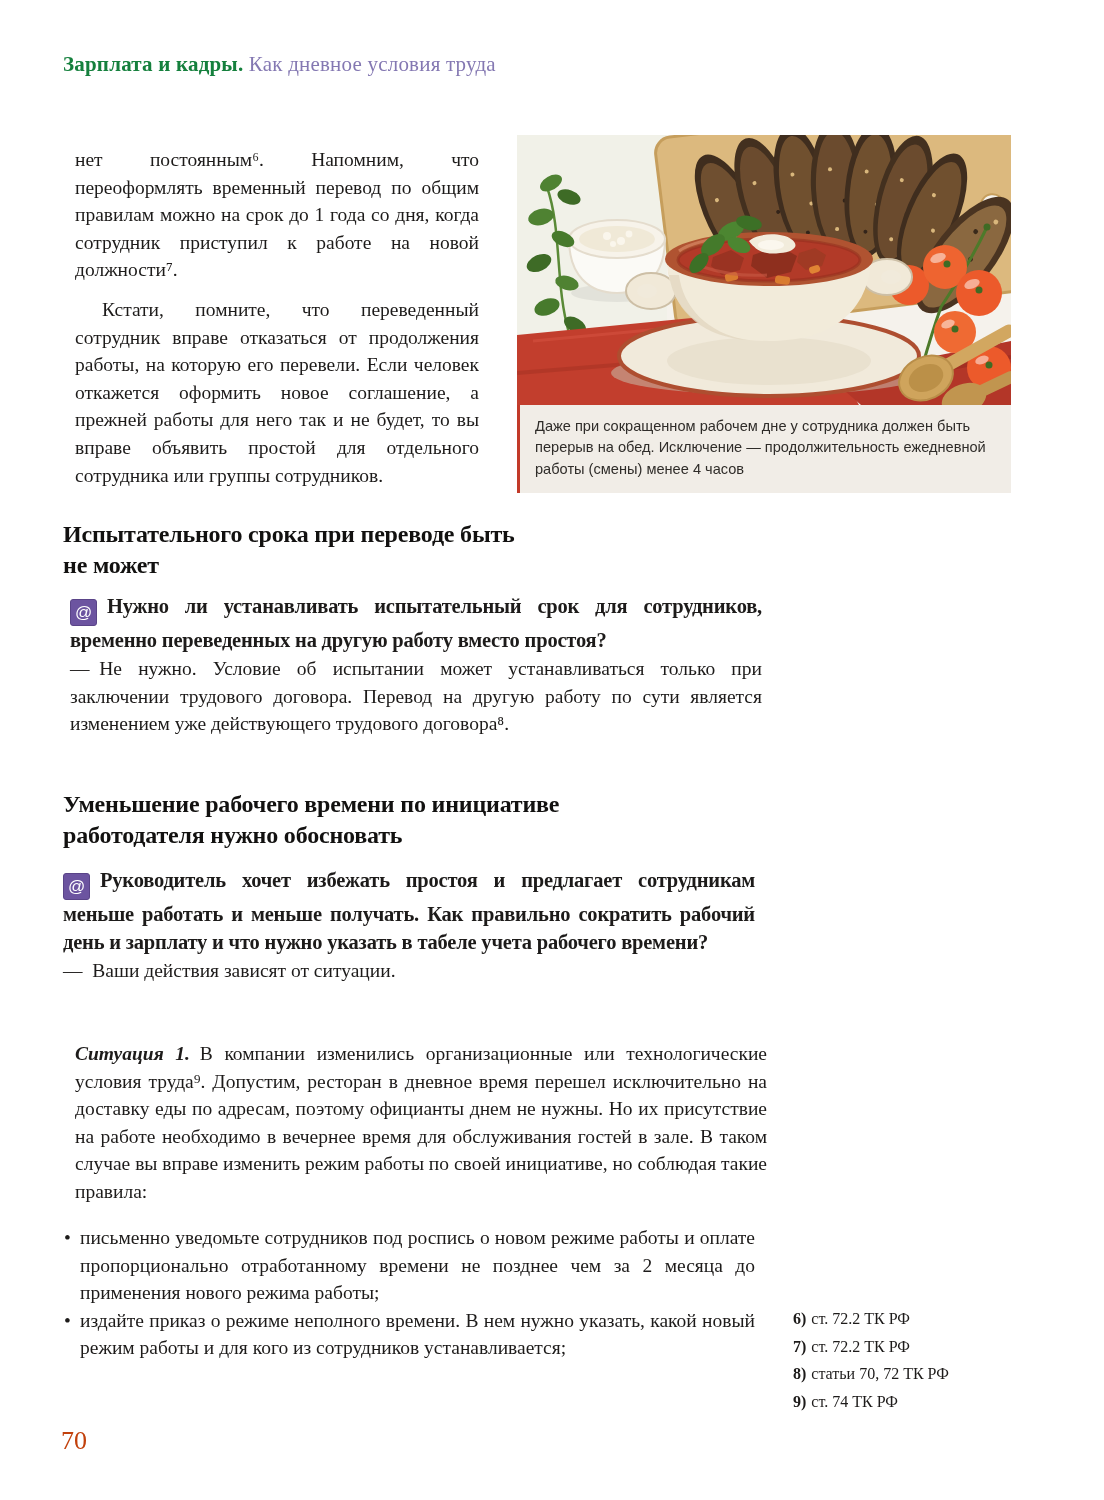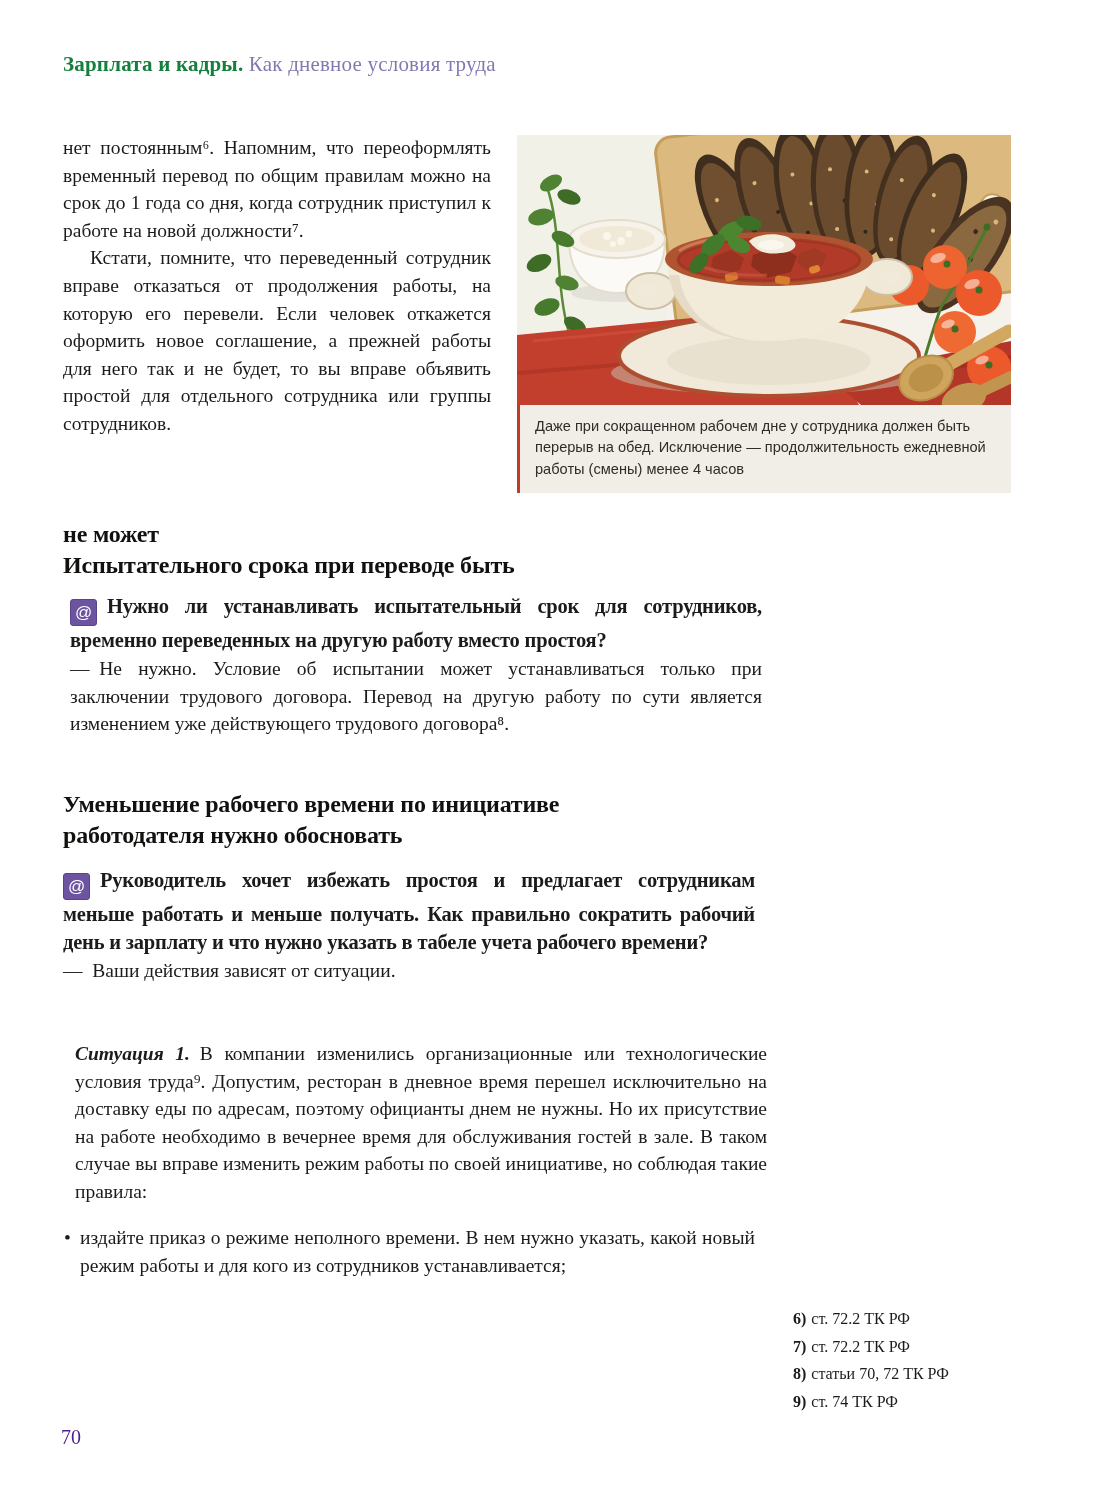--- a/index.html
+++ b/index.html
@@ -4,21 +4,21 @@
 <style>
   html,body{margin:0;padding:0;background:#ffffff;}
   .page{
     position:relative;width:1104px;height:1500px;background:#ffffff;overflow:hidden;
     font-family:"Liberation Serif","DejaVu Serif",serif;color:#1d1b1a;
   }
   .mag-header{position:absolute;left:63px;top:52px;font-size:21px;letter-spacing:.2px;}
   .mag-header .bold{font-weight:bold;color:#15803d;}
   .mag-header .light{color:#8478b2;}
   .top-text{position:absolute;left:63px;top:134px;width:428px;font-size:19.5px;line-height:27.6px;text-align:justify;}
-  .top-text p{margin:0;}
+  .top-text p{margin:12px;}
   .top-text p.indent{text-indent:27px;}
 
   .photo-col{position:absolute;left:517px;top:135px;width:490px;}
   .photo{display:block;width:494px;height:270px;}
   .caption{
     background:#f1ede7;border-left:3px solid #c23a29;box-sizing:border-box;
     padding:11px 16px 13px 15px;width:494px;
     font-family:"Liberation Sans","DejaVu Sans",sans-serif;
     font-size:14.6px;line-height:21.3px;color:#2f2c29;text-align:left;
   }
@@ -45,21 +45,21 @@
     font-size:19.5px;line-height:27.6px;text-align:justify;}
   .situation .lead{font-weight:bold;font-style:italic;}
 
   .bullets{position:absolute;left:63px;top:1224px;width:692px;margin:0;padding:0;list-style:none;}
   .bullets li{position:relative;padding-left:17px;font-size:19.5px;line-height:27.6px;text-align:justify;margin:0;}
   .bullets li::before{content:"\2022";position:absolute;left:1px;top:0;}
 
   .footnotes{position:absolute;left:793px;top:1289px;font-size:16px;line-height:27.5px;color:#1d1b1a;margin-top:16px;}
   .footnotes .fn-num{font-weight:bold;margin-right:5px;}
 
-  .page-number{position:absolute;left:61px;top:1426px;font-size:20px;color:#4c1d95;}
+  .page-number{position:absolute;left:61px;top:1426px;font-size:26px;color:#c2410c;}
 </style>
 </head>
 <body>
 
 <div class="page">
 
   <div class="mag-header">
     <span class="bold">Зарплата и кадры.</span>
     <span class="light">Как дневное условия труда</span>
   </div>
@@ -237,42 +237,43 @@
         <ellipse cx="447" cy="264" rx="23" ry="15" fill="#c1954f" transform="rotate(-20 447 264)"></ellipse>
         <path d="M420,236 L492,196" stroke="#d2a760" stroke-width="13" stroke-linecap="round"></path>
         <ellipse cx="409" cy="243" rx="28" ry="21" fill="#cfa45c" stroke="#b98e49" stroke-width="2" transform="rotate(-25 409 243)"></ellipse>
         <ellipse cx="409" cy="243" rx="18" ry="13" fill="#bb9048" transform="rotate(-25 409 243)"></ellipse>
       </g>
     </svg>
     <div class="caption">Даже при сокращенном рабочем дне у сотрудника должен быть перерыв на обед. Исключение — продолжительность ежедневной работы (смены) менее 4 часов</div>
   </div>
 
   <div class="h-block" id="h1">
+    <span>Испытательного срока при переводе быть</span>
     <span>не может</span>
-    <span>Испытательного срока при переводе быть</span>
   </div>
 
   <div class="qa" id="qa1">
     <p class="question"><span class="at-badge">@</span><span>Нужно ли устанавливать испытательный срок для сотрудников, временно переведенных на другую работу вместо простоя?</span></p>
     <p class="answer">— Не нужно. Условие об испытании может устанавливаться только при заключении трудового договора. Перевод на другую работу по сути является изменением уже действующего трудового договора⁸.</p>
   </div>
 
   <div class="h-block" id="h2">
     <span>Уменьшение рабочего времени по инициативе</span>
     <span>работодателя нужно обосновать</span>
   </div>
 
   <div class="qa" id="qa2">
     <p class="question"><span class="at-badge">@</span><span>Руководитель хочет избежать простоя и предлагает сотрудникам меньше работать и меньше получать. Как правильно сократить рабочий день и зарплату и что нужно указать в табеле учета рабочего времени?</span></p>
     <p class="answer">— Ваши действия зависят от ситуации.</p>
   </div>
 
   <p class="situation"><span class="lead">Ситуация 1.</span><span> В компании изменились организационные или технологические условия труда⁹. Допустим, ресторан в дневное время перешел исключительно на доставку еды по адресам, поэтому официанты днем не нужны. Но их присутствие на работе необходимо в вечернее время для обслуживания гостей в зале. В таком случае вы вправе изменить режим работы по своей инициативе, но соблюдая такие правила:</span></p>
 
   <ul class="bullets">
+    <li>письменно уведомьте сотрудников под роспись о новом режиме работы и оплате пропорционально отработанному времени не позднее чем за 2 месяца до применения нового режима работы;</li>
     <li>издайте приказ о режиме неполного времени. В нем нужно указать, какой новый режим работы и для кого из сотрудников устанавливается;</li>
   </ul>
 
   <div class="footnotes">
     <div><span class="fn-num">6)</span><span>ст. 72.2 ТК РФ</span></div>
     <div><span class="fn-num">7)</span><span>ст. 72.2 ТК РФ</span></div>
     <div><span class="fn-num">8)</span><span>статьи 70, 72 ТК РФ</span></div>
     <div><span class="fn-num">9)</span><span>ст. 74 ТК РФ</span></div>
   </div>
 

